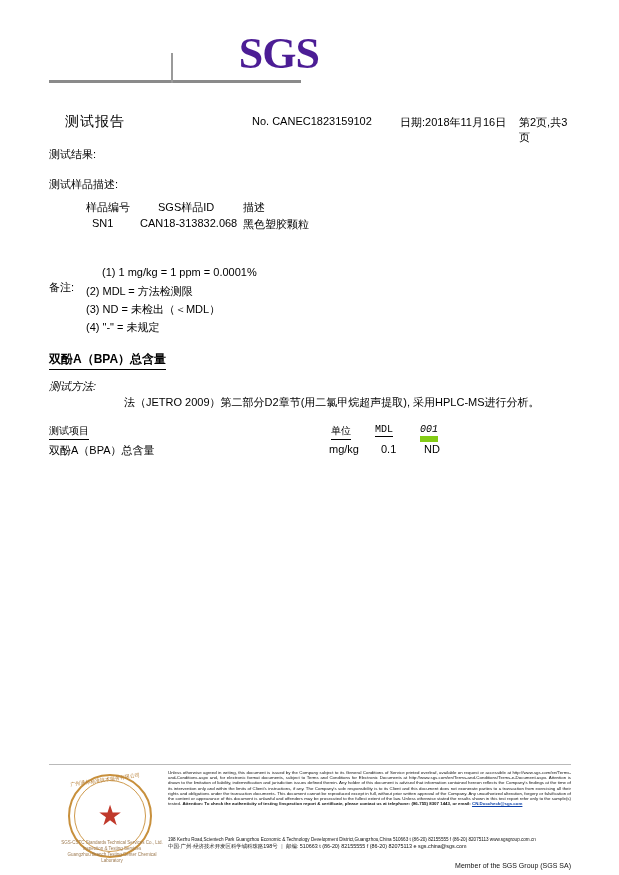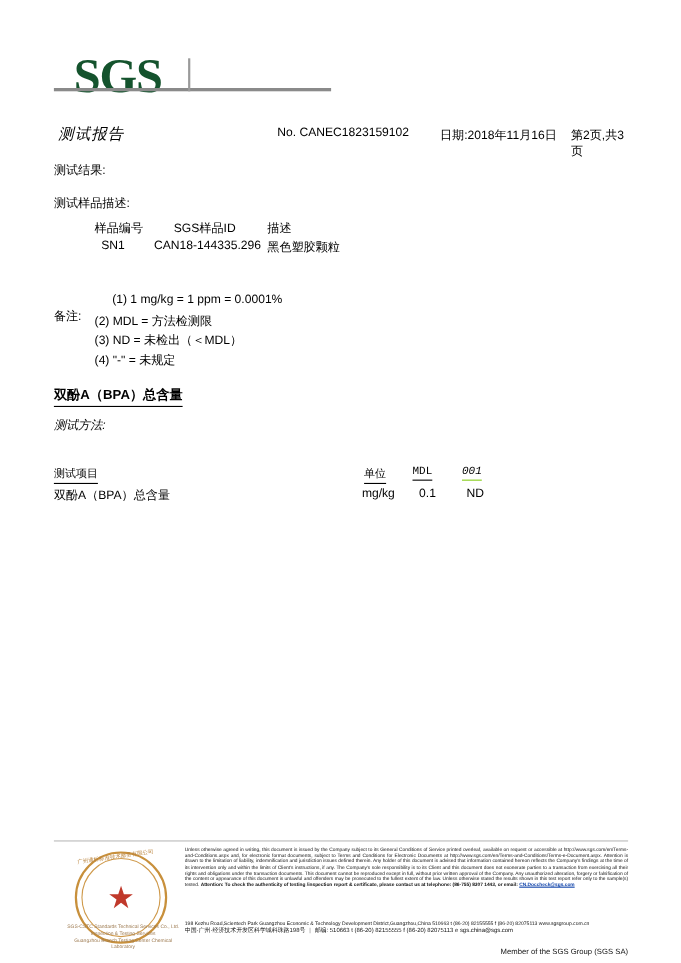--- a/index.html
+++ b/index.html
@@ -29,24 +29,25 @@
     left: 49px;
     top: 31px;
     width: 270px;
     height: 58px;
   }
   .logo-text {
     font-family: "Liberation Serif", serif;
     font-weight: bold;
     font-size: 44px;
     letter-spacing: -1px;
-    color: #14532d;
+    color: #4c1d95;
     line-height: 46px;
-    margin: 16px;
+    margin: 0;
     padding: 0 0 0 2px;
+    text-align: right;
   }
   .logo-rule {
     position: absolute;
     left: 0;
     top: 49px;
     width: 252px;
     height: 3px;
     background: #8a8a8a;
   }
   .logo-tick {
@@ -61,25 +62,24 @@
   
   .title-row {
     position: absolute;
     left: 49px;
     top: 113px;
     width: 522px;
     height: 22px;
   }
   .doc-title {
     position: absolute;
-    left: 4px;
+    left: 16px;
     top: 0;
     font-size: 14px;
     letter-spacing: 1px;
-    font-style: italic;
   }
   .report-no {
     position: absolute;
     left: 190px;
     top: 2px;
     font-size: 11px;
     padding-left: 13px;
   }
   .report-date {
     position: absolute;
@@ -140,21 +140,21 @@
     white-space: nowrap;
     font-family: Liberation Mono, monospace;
   }
   .rt-head.c0 {
     left: 49px;
     border-bottom: 1px solid #000;
     padding-bottom: 1px;
   }
   .rt-head.c1 { left: 331px; border-bottom: 1px solid #000; padding-bottom: 1px; }
   .rt-head.c2 { left: 375px; border-bottom: 1px solid #000; padding-bottom: 1px; }
-  .rt-head.c3 { left: 420px; border-bottom: 1px solid #84cc16; padding-bottom: 1px; font-style: italic; }
+  .rt-head.c3 { left: 420px; border-bottom: 6px solid #84cc16; padding-bottom: 1px; font-style: italic; }
 
   .rt-row {
     position: absolute;
     top: 443px;
     font-size: 11px;
     white-space: nowrap;
   }
   .rt-row.c0 { left: 49px; }
   .rt-row.c1 { left: 329px; }
   .rt-row.c2 { left: 381px; }
@@ -286,32 +286,33 @@
 
   <div class="lbl results-label">测试结果:</div>
 
   <div class="lbl sample-desc-label">测试样品描述:</div>
 
   <div class="lbl st-h1">样品编号</div>
   <div class="lbl st-h2">SGS样品ID</div>
   <div class="lbl st-h3">描述</div>
 
   <div class="lbl st-c1">SN1</div>
-  <div class="lbl st-c2">CAN18-144335.296</div>
+  <div class="lbl st-c2">CAN18-313832.068</div>
   <div class="lbl st-c3">黑色塑胶颗粒</div>
 
   <div class="lbl remark-label">备注:</div>
   <div class="lbl note1">(1) 1 mg/kg = 1 ppm = 0.0001%</div>
   <div class="lbl note2">(2) MDL = 方法检测限</div>
   <div class="lbl note3">(3) ND = 未检出（＜MDL）</div>
   <div class="lbl note4">(4) "-" = 未规定</div>
 
   <div class="section-title">双酚A（BPA）总含量</div>
 
   <div class="lbl method-label">测试方法:</div>
+  <div class="lbl method-l2">法（JETRO 2009）第二部分D2章节(用二氯甲烷超声提取), 采用HPLC-MS进行分析。</div>
 
   <div class="rt-head c0">测试项目</div>
   <div class="rt-head c1">单位</div>
   <div class="rt-head c2">MDL</div>
   <div class="rt-head c3">001</div>
 
   <div class="rt-row c0">双酚A（BPA）总含量</div>
   <div class="rt-row c1">mg/kg</div>
   <div class="rt-row c2">0.1</div>
   <div class="rt-row c3">ND</div>

